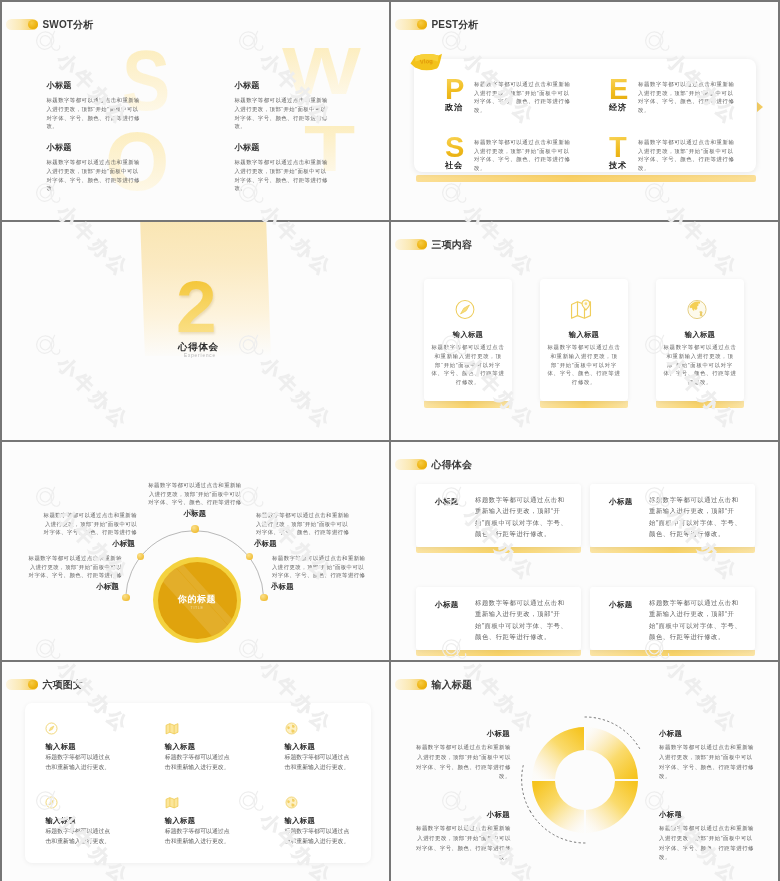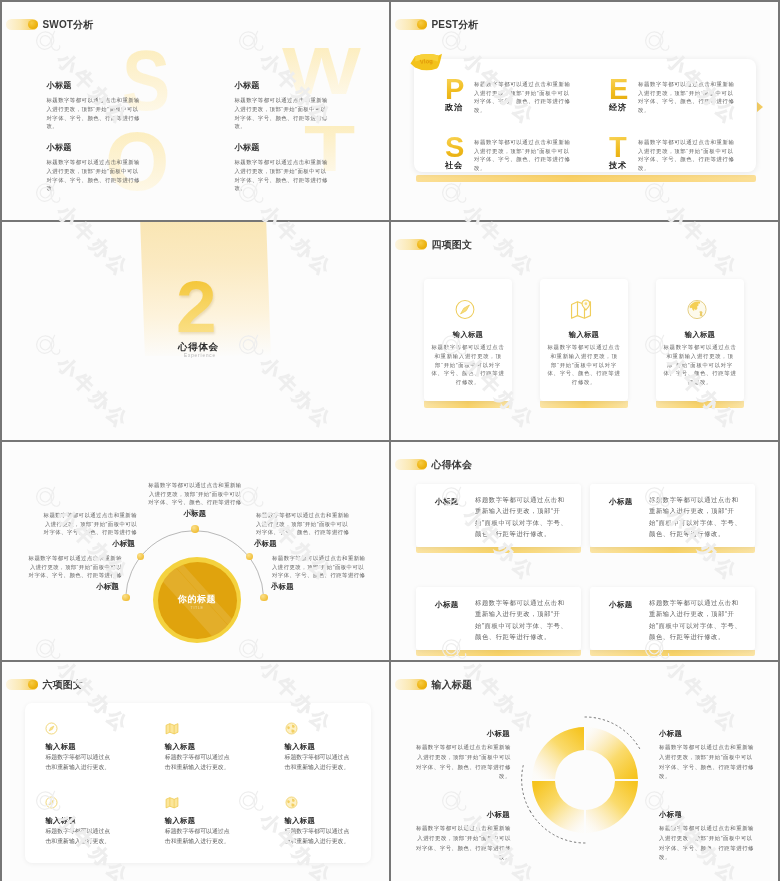--- a/index.html
+++ b/index.html
@@ -403,21 +403,21 @@
       <div class="s3-num" style="left:174px;top:48px;">2</div>
       <div class="s3-cn" style="left:176px;top:119px;">心得体会</div>
       <div class="s3-en" style="left:182px;top:131px;">Experience</div>
     </div>
 
     <div class="slide">
       <div class="sl-title" style="left:3.5px;top:15.5px;">
         <div class="title-pill">
             <span class="title-dot"></span>
           </div>
-        <div class="title-txt">四项图文</div>
+        <div class="title-txt">三项内容</div>
       </div>
       <div class="s4-foot" style="left:33px;"></div>
       <div class="s4-foot" style="left:149px;"></div>
       <div class="s4-foot" style="left:265px;"></div>
       <div class="s4-card" style="left:33px;">
         <svg class="s4-ico" width="21" height="21" viewBox="0 0 24 24">
           <circle cx="12" cy="12" r="10.2" fill="none" stroke="#eecd5c" stroke-width="1.15"></circle>
           <path d="M17.1 6.9 L13.4 13.4 L6.9 17.1 L10.6 10.6 Z" fill="#f9dd7c" stroke="#eecd5c" stroke-width=".9" stroke-linejoin="round"></path>
         </svg>
         <div class="s4-ttl">输入标题</div>

